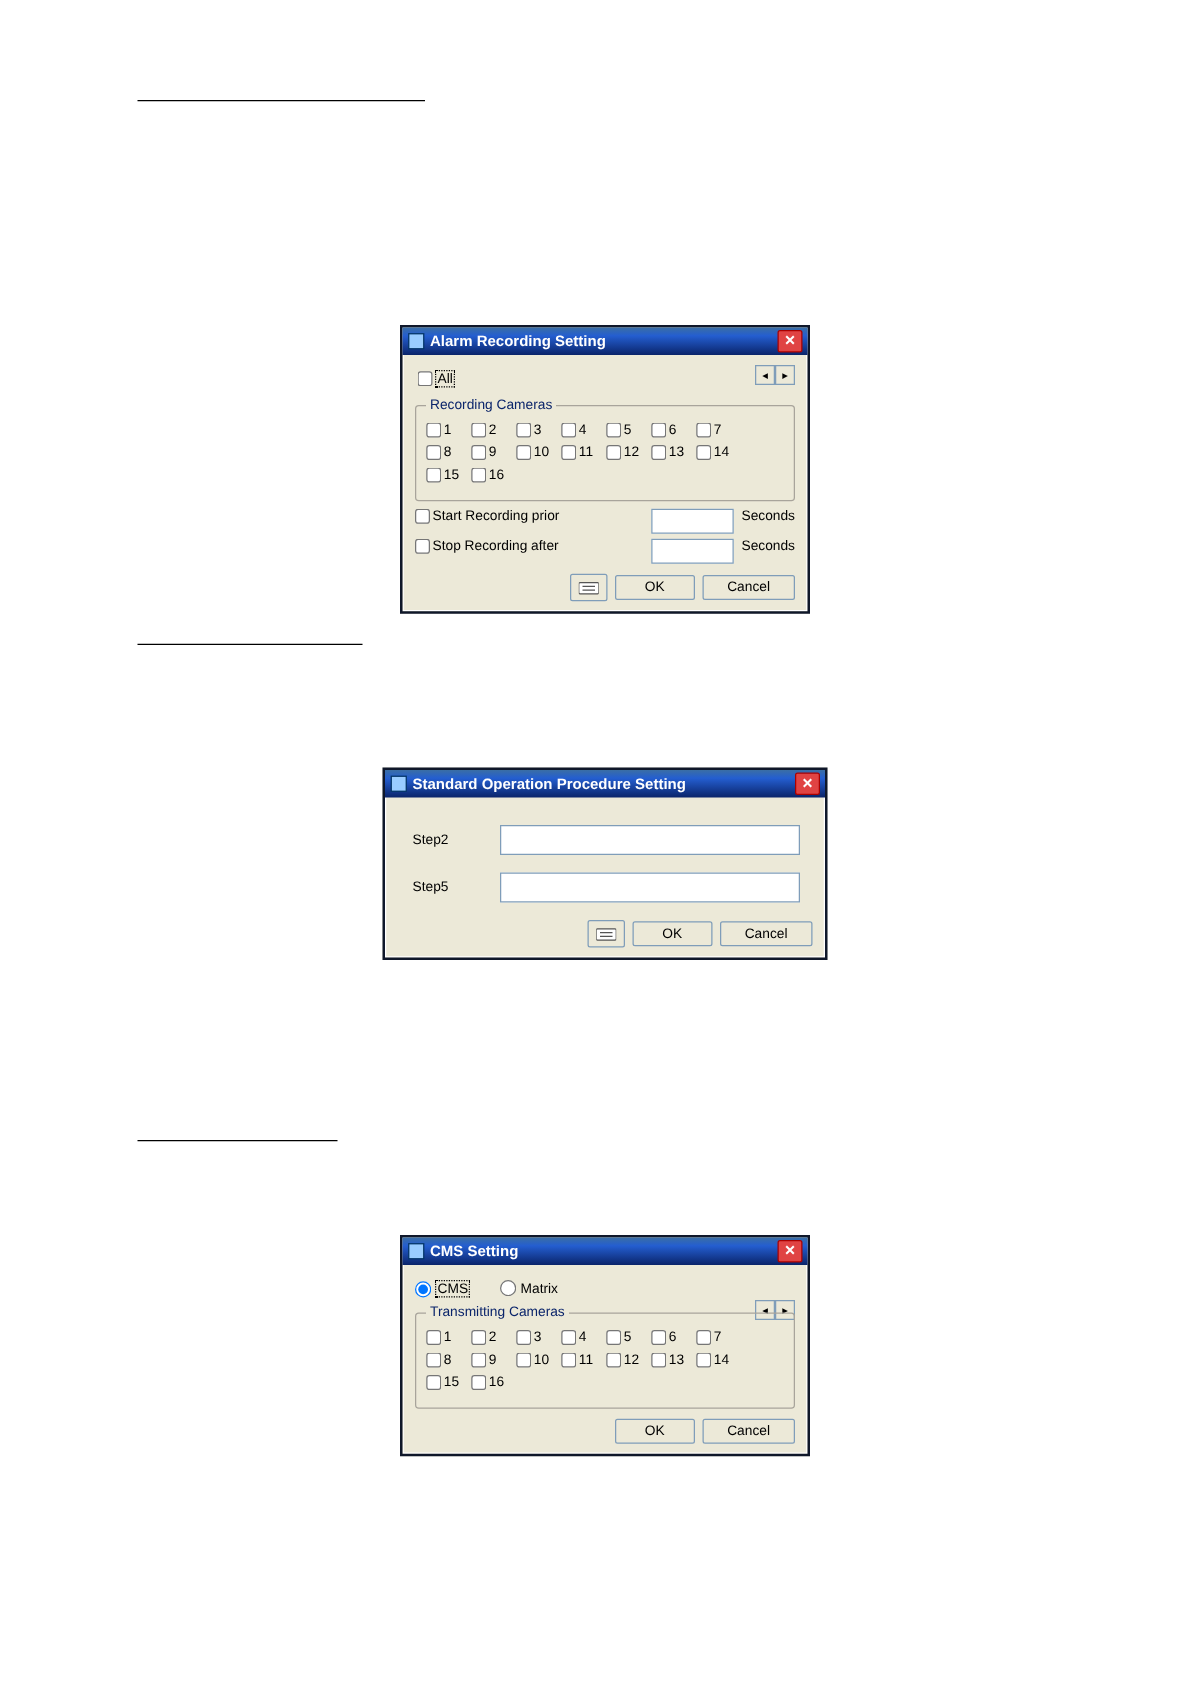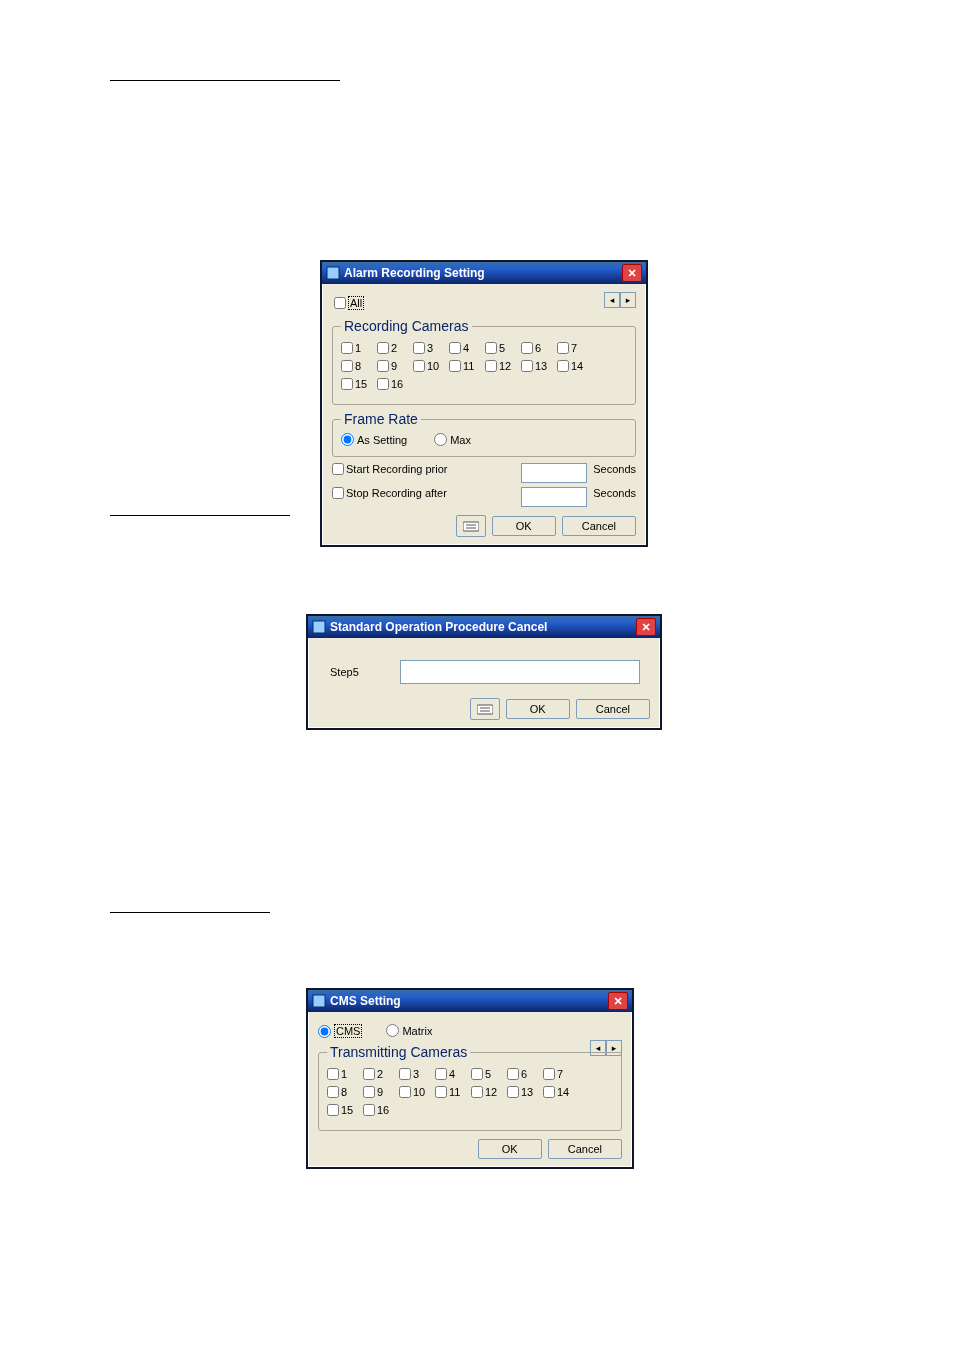--- a/index.html
+++ b/index.html
@@ -6,21 +6,21 @@
   .page{width:954px;height:1350px;position:relative}
   .heading{position:absolute;color:#fff;font-size:13px;border-bottom:1px solid #000;padding-bottom:2px}
 
   
   .dialog{position:absolute;background:#ece9d8;border:2px solid #0f172a;box-shadow:0 0 0 1px #fff inset}
   .titlebar{background:linear-gradient(#3a6ea5,#245ed0 30%,#0a246a);color:#fff;height:22px;line-height:22px;padding:0 4px;display:flex;align-items:center;font-weight:bold;font-size:12px}
   .titlebar .app-icon{width:14px;height:14px;margin-right:4px;display:inline-flex;align-items:center;justify-content:center}
   .close-btn{margin-left:auto;width:18px;height:16px;background:#e04343;border:1px solid #a00;border-radius:2px;display:flex;align-items:center;justify-content:center;color:#fff;font-weight:bold;font-size:11px;cursor:pointer}
   .dlg-body{padding:8px 10px}
   fieldset{border:1px solid #a8a49b;border-radius:3px;padding:6px 8px 8px;margin:6px 0;position:relative}
-  legend{color:#0a246a;padding:0 3px;font-size:14px}
+  legend{color:#0a246a;padding:0 3px;font-size:11px}
   .chk{display:inline-flex;align-items:center;margin-right:12px;white-space:nowrap}
   .chk input[type=checkbox]{margin:0 2px 0 0;width:12px;height:12px}
   .radio{display:inline-flex;align-items:center;margin-right:24px}
   .radio input[type=radio]{margin:0 3px 0 0}
   .row{display:flex;align-items:flex-start;margin:4px 0}
   .txt-sm{width:60px;height:16px;border:1px solid #7f9db9;background:#fff;margin:0 6px;font-size:11px}
   .nav-arrows{position:absolute;right:10px;display:flex}
   .arrow-btn{width:14px;height:14px;border:1px solid #7f9db9;background:#ece9d8;font-size:9px;display:flex;align-items:center;justify-content:center;cursor:pointer}
   .btn{min-width:64px;height:20px;border:1px solid #7f9db9;background:#ece9d8;font-size:11px;border-radius:2px;cursor:pointer;padding:0 19px}
   .btn-row{display:flex;justify-content:flex-end;gap:6px;margin-top:8px;align-items:center}
@@ -124,31 +124,20 @@
               <input type="checkbox" style="">
               <span>15</span>
             </label>
             <label class="chk">
               <input type="checkbox" style="">
               <span>16</span>
             </label>
           </div>
     </fieldset>
 
-    <fieldset>
-      <legend>Frame Rate</legend>
-      <label class="radio">
-        <input type="radio" name="fr" checked="" style="">
-            <span>As Setting</span>
-      </label>
-      <label class="radio">
-        <input type="radio" name="fr" style="">
-            <span>Max</span>
-      </label>
-    </fieldset>
 
     <div class="row">
       <label class="chk" style="width:140px">
         <input type="checkbox" style="">
             <span>Start Recording prior</span>
       </label>
       <div style="flex:1"></div>
       <input type="text" class="txt-sm" style="">
       <span>Seconds</span>
     </div>
@@ -176,44 +165,48 @@
   </div>
 </div>
 
 <div class="dialog" style="left:306px;top:614px;width:352px">
   <div class="titlebar">
     <span class="app-icon">
       <svg width="14" height="14" viewBox="0 0 14 14">
             <rect x="1" y="1" width="12" height="12" fill="#9cf" stroke="#036"></rect>
           </svg>
     </span>
-    <span>Standard Operation Procedure Cancel</span>
+    <span>Standard Operation Procedure Setting</span>
     <div class="close-btn">✕</div>
   </div>
   <div class="dlg-body" id="sop-body">
 
+        <div class="sop-row">
+          <label>Step2</label>
+          <input type="text" style="">
+        </div>
         <div class="sop-row">
           <label>Step5</label>
           <input type="text" style="">
         </div>
         <div class="btn-row" id="sop-btn-row">
       <div class="kbd-btn">
         <svg width="16" height="12" viewBox="0 0 16 12">
               <rect x="0" y="2" width="16" height="9" rx="1" fill="#fff" stroke="#555"></rect>
               <line x1="3" y1="5" x2="13" y2="5" stroke="#555"></line>
               <line x1="3" y1="8" x2="13" y2="8" stroke="#555"></line>
             </svg>
       </div>
       <button class="btn">OK</button>
       <button class="btn">Cancel</button>
     </div>
   </div>
 </div>
 
-<div class="dialog" style="left:306px;top:988px;width:324px">
+<div class="dialog" style="left:320px;top:988px;width:324px">
   <div class="titlebar">
     <span class="app-icon">
       <svg width="14" height="14" viewBox="0 0 14 14">
             <rect x="1" y="1" width="12" height="12" fill="#9cf" stroke="#036"></rect>
           </svg>
     </span>
     <span>CMS Setting</span>
     <div class="close-btn">✕</div>
   </div>
   <div class="dlg-body">

